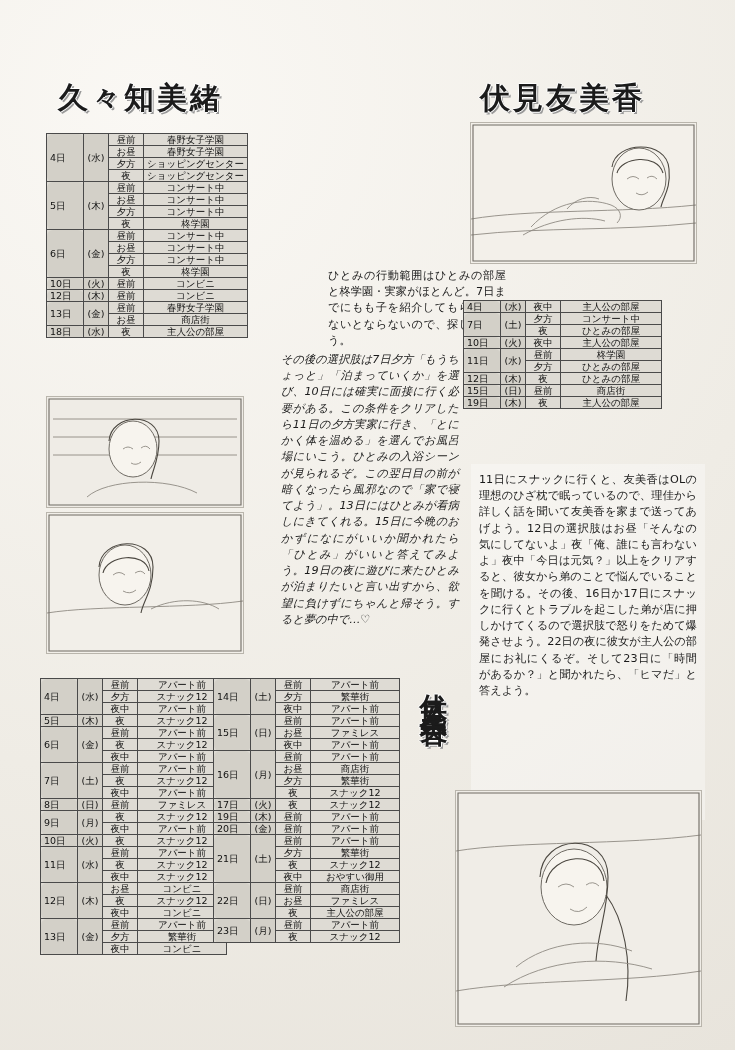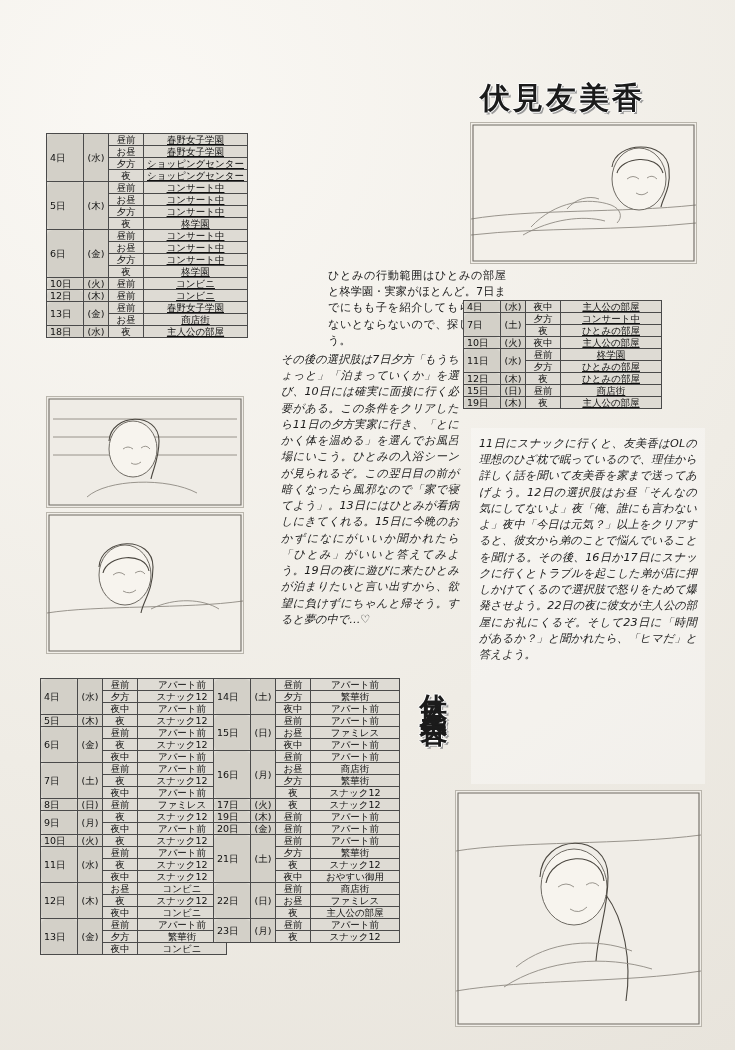--- a/index.html
+++ b/index.html
@@ -46,21 +46,21 @@
     border:1px solid #4a4a4a;
     padding:0 3px;
     height:11px;
     line-height:11px;
     white-space:nowrap;
   }
   td.date{width:30px;text-align:left;background:#d3d0c8;border-radius:6px;}
   td.wd{width:18px;text-align:center;background:#d3d0c8;}
   td.time{width:28px;text-align:center;}
   td.place{width:82px;text-align:center;}
-  td.place.wide{width:94px;text-decoration:underline;}
+  td.place.wide{width:94px;}
   
   .bodytext{
     font-size:11.2px;
     line-height:1.45;
     text-align:justify;
     font-family:"DejaVu Sans","Liberation Sans",sans-serif;
     color:#1a1a1a;
   }
   
   .art{
@@ -75,20 +75,23 @@
   .frame-line{stroke:#6e6a63;fill:none;stroke-width:1.1;}
   .soft{stroke:#8e8a82;fill:none;stroke-width:.9;}
   .hair{stroke:#4b4740;fill:none;stroke-width:1.1;}
   .fillskin{fill:#f7f4ee;}
 </style>
 </head>
 <body>
 
 <div class="page">
 
+  <div class="abs" style="left:58px;top:78px;">
+    <div class="heading">久々知美緒</div>
+  </div>
 
   <div class="abs" style="left:46px;top:133px;">
     <table class="sched" id="tbl-mio">
         <tbody>
           <tr>
             <td class="date" rowspan="4">4日</td>
             <td class="wd" rowspan="4">(水)</td>
             <td class="time">昼前</td>
             <td class="place wide">春野女子学園</td>
           </tr>
@@ -249,22 +252,22 @@
           <tr>
             <td class="date" rowspan="1">19日</td>
             <td class="wd" rowspan="1">(木)</td>
             <td class="time">夜</td>
             <td class="place wide">主人公の部屋</td>
           </tr>
         </tbody>
       </table>
   </div>
 
-  <div class="abs bodytext" style="left:471px;top:428px;width:218px;height:340px;padding:8px;
-       background:rgba(255,255,255,.35);font-style:italic;">11日にスナックに行くと、友美香はOLの理想のひざ枕で眠っているので、理佳から詳しく話を聞いて友美香を家まで送ってあげよう。12日の選択肢はお昼「そんなの気にしてないよ」夜「俺、誰にも言わないよ」夜中「今日は元気？」以上をクリアすると、彼女から弟のことで悩んでいることを聞ける。その後、16日か17日にスナックに行くとトラブルを起こした弟が店に押しかけてくるので選択肢で怒りをためて爆発させよう。22日の夜に彼女が主人公の部屋にお礼にくるぞ。そして23日に「時間があるか？」と聞かれたら、「ヒマだ」と答えよう。</div>
+  <div class="abs bodytext" style="left:471px;top:464px;width:218px;height:340px;padding:8px;
+       background:rgba(255,255,255,.35);">11日にスナックに行くと、友美香はOLの理想のひざ枕で眠っているので、理佳から詳しく話を聞いて友美香を家まで送ってあげよう。12日の選択肢はお昼「そんなの気にしてないよ」夜「俺、誰にも言わないよ」夜中「今日は元気？」以上をクリアすると、彼女から弟のことで悩んでいることを聞ける。その後、16日か17日にスナックに行くとトラブルを起こした弟が店に押しかけてくるので選択肢で怒りをためて爆発させよう。22日の夜に彼女が主人公の部屋にお礼にくるぞ。そして23日に「時間があるか？」と聞かれたら、「ヒマだ」と答えよう。</div>
 
   <div class="abs art" style="left:46px;top:396px;width:196px;height:110px;">
     <svg viewBox="0 0 196 110" preserveAspectRatio="none" aria-hidden="true">
       <rect width="196" height="110" fill="#efece6"></rect>
       <path class="soft" d="M6,22 H190 M6,40 H190 M6,58 H190"></path>
       <ellipse cx="86" cy="52" rx="24" ry="28" class="fillskin" stroke="#6e6a63" stroke-width="1"></ellipse>
       <path class="hair" d="M62,44 C64,16 112,14 112,44 C112,62 106,72 104,82"></path>
       <path class="soft" d="M76,52 q5,-4 10,0 M94,51 q5,-4 9,1"></path>
       <path class="soft" d="M84,66 q5,3 10,-1"></path>
       <path class="soft" d="M40,100 C60,82 120,80 150,96"></path>

